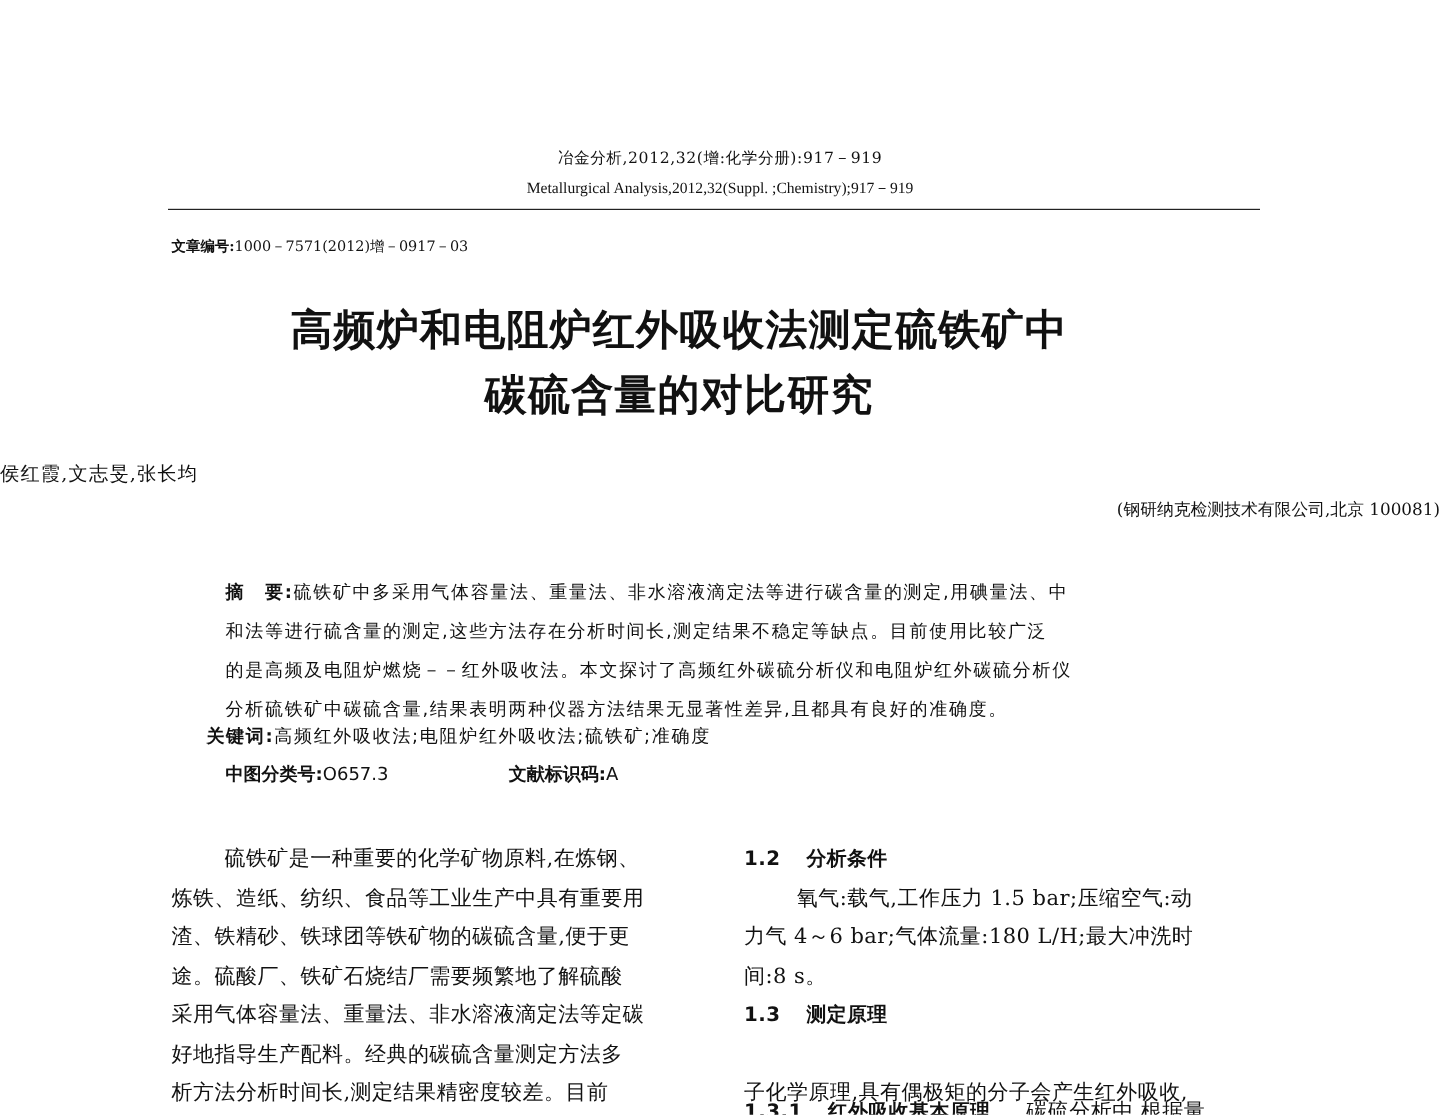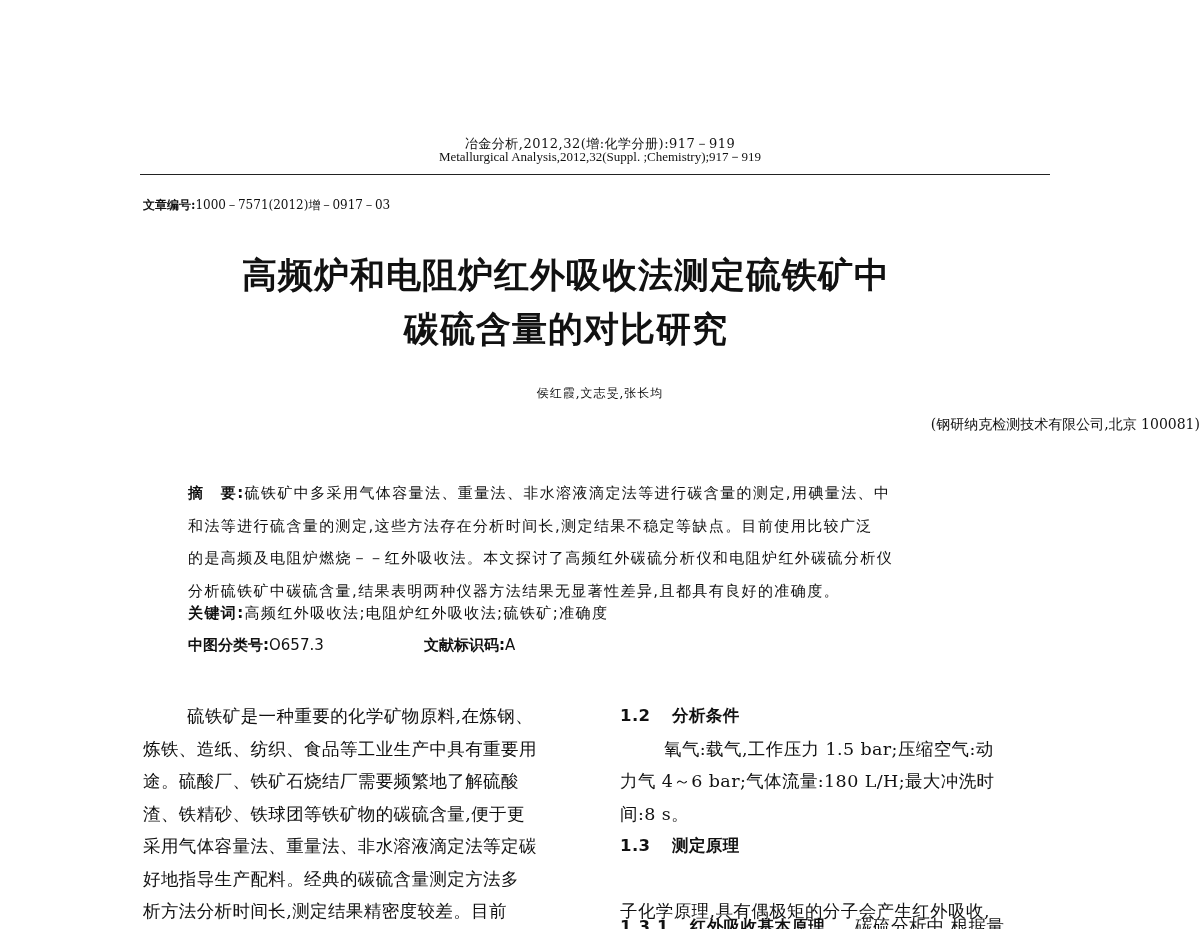--- a/index.html
+++ b/index.html
@@ -1,33 +1,33 @@
 <!DOCTYPE html>
 <html><head>
 <meta charset="utf-8">
 <style>
   html, body { margin: 0; padding: 0; background: #ffffff; }
   body { width: 1200px; height: 929px; overflow: hidden; position: relative;
          font-family: "DejaVu Serif", "Liberation Serif", serif; color: #111; }
   .abs { position: absolute; }
-  .journal-cn { left: 0; width: 1200px; top: 135px; text-align: center; font-size: 13px; letter-spacing: 0.5px; }
+  .journal-cn { left: 0; width: 1200px; top: 123px; text-align: center; font-size: 13px; letter-spacing: 0.5px; }
   .journal-en { left: 0; width: 1200px; top: 148px; text-align: center; font-size: 13px; font-family: "Liberation Serif", serif; }
   .rule { left: 140px; top: 174px; width: 910px; height: 1px; background: #222; }
   .article-no { left: 143px; top: 197px; font-size: 12px; font-weight: bold; }
   .article-no .val { font-weight: normal; }
   .title { left: 0; width: 1132px; text-align: center; font-family: "DejaVu Sans", sans-serif;
            font-weight: bold; font-size: 35px; letter-spacing: 1px; }
   .title.l1 { top: 252px; }
   .title.l2 { top: 306px; }
-  .authors { left: 0; width: 1200px; top: 385px; text-align: center; font-size: 12px; letter-spacing: 1px; }
+  .authors { left: 0; width: 1200px; top: 385px; text-align: left; font-size: 16px; letter-spacing: 1px; }
   .affil { left: 0; width: 1200px; top: 416px; text-align: right; font-size: 14px; }
   .abstract { left: 188px; top: 478px; width: 830px; font-size: 15px; line-height: 30.5px;
               font-family: "DejaVu Sans", sans-serif; letter-spacing: 1.4px; }
   .abstract .lbl { font-weight: bold; }
-  .kw { left: 188px; top: 604px; font-size: 15px; font-family: "DejaVu Sans", sans-serif; letter-spacing: 1.4px; }
+  .kw { left: 172px; top: 604px; font-size: 15px; font-family: "DejaVu Sans", sans-serif; letter-spacing: 1.4px; }
   .kw .lbl { font-weight: bold; }
   .cls { left: 188px; top: 636px; font-size: 15px; font-family: "DejaVu Sans", sans-serif; text-align: right; }
   .cls .lbl { font-weight: bold; }
   .cls .doc { position: absolute; left: 236px; white-space: nowrap; }
   .col { top: 700px; font-size: 17.5px; line-height: 32.5px; font-family: "DejaVu Serif", serif; letter-spacing: 0.4px; }
   .col-left { left: 143px; width: 440px; }
   .col-right { left: 620px; width: 440px; }
   .line { white-space: nowrap; height: 32.5px; }
   .indent { padding-left: 44px; }
   .h { font-family: "DejaVu Sans", sans-serif; font-weight: bold; font-size: 16.5px; }
@@ -64,22 +64,22 @@
 </div>
 
 <div class="abs cls">
   <span class="lbl">中图分类号:</span><span>O657.3</span>
   <span class="doc"><span class="lbl">文献标识码:</span><span>A</span></span>
 </div>
 
 <div class="abs col col-left">
   <div class="line indent">硫铁矿是一种重要的化学矿物原料,在炼钢、</div>
   <div class="line">炼铁、造纸、纺织、食品等工业生产中具有重要用</div>
+  <div class="line">渣、铁精砂、铁球团等铁矿物的碳硫含量,便于更</div>
   <div class="line">途。硫酸厂、铁矿石烧结厂需要频繁地了解硫酸</div>
-  <div class="line">渣、铁精砂、铁球团等铁矿物的碳硫含量,便于更</div>
   <div class="line">采用气体容量法、重量法、非水溶液滴定法等定碳</div>
   <div class="line">好地指导生产配料。经典的碳硫含量测定方法多</div>
   <div class="line">析方法分析时间长,测定结果精密度较差。目前</div>
 </div>
 
 <div class="abs col col-right">
   <div class="line h"><span class="num">1.2</span><span>分析条件</span></div>
   <div class="line indent">氧气:载气,工作压力 1.5 bar;压缩空气:动</div>
   <div class="line">力气 4～6 bar;气体流量:180 L/H;最大冲洗时</div>
   <div class="line">间:8 s。</div>

